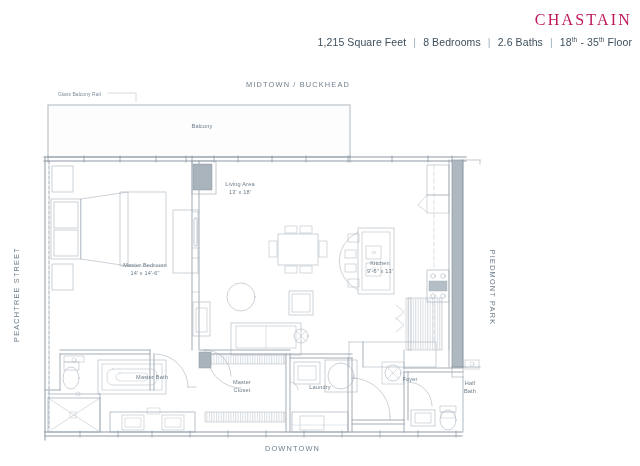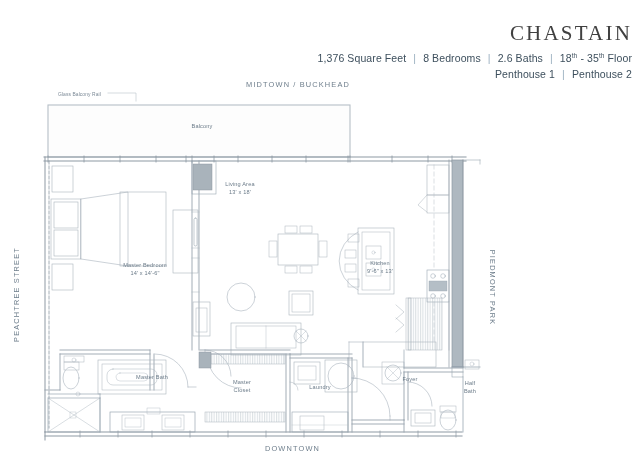--- a/index.html
+++ b/index.html
@@ -16,25 +16,25 @@
 
   
   #header {
     position: absolute;
     top: 0; right: 8px;
     text-align: right;
     width: 420px;
   }
   #brand-title {
     font-family: "Liberation Serif", serif;
-    font-size: 21px;
+    font-size: 16px;
     letter-spacing: 2.2px;
-    color: #404040;
+    color: #be185d;
     line-height: 1;
-    padding-top: 23px;
+    padding-top: 12px;
     font-weight: normal;
     margin: 0;
   }
   .spec-line {
     font-size: 10.5px;
     color: #3d4f5d;
     margin-top: 7px;
     letter-spacing: 0.1px;
     white-space: nowrap;
   }
@@ -94,34 +94,29 @@
     letter-spacing: 0.1px;
   }
 </style>
 </head>
 <body>
 
 <div id="header">
   <div id="brand-title">CHASTAIN</div>
 
   <div class="spec-line" id="spec-line-1">
-    <span>1,376 Square Feet</span>
+    <span>1,215 Square Feet</span>
     <span class="sep">|</span>
     <span>8 Bedrooms</span>
     <span class="sep">|</span>
     <span>2.6 Baths</span>
     <span class="sep">|</span>
     <span><span>18</span><sup>th</sup> <span>-</span> <span>35</span><sup>th</sup> <span>Floor</span></span>
   </div>
 
-  <div class="spec-line" id="spec-line-2">
-    <span>Penthouse 1</span>
-    <span class="sep">|</span>
-    <span>Penthouse 2</span>
-  </div>
 </div>
 
 <div class="edge-label" id="label-midtown">MIDTOWN / BUCKHEAD</div>
 <div class="edge-label" id="label-downtown">DOWNTOWN</div>
 <div class="edge-label" id="label-peachtree">PEACHTREE STREET</div>
 <div class="edge-label" id="label-piedmont">PIEDMONT PARK</div>
 
 <div id="plan">
 <svg width="640" height="406" viewBox="0 0 640 406" xmlns="http://www.w3.org/2000/svg">
   <defs>

